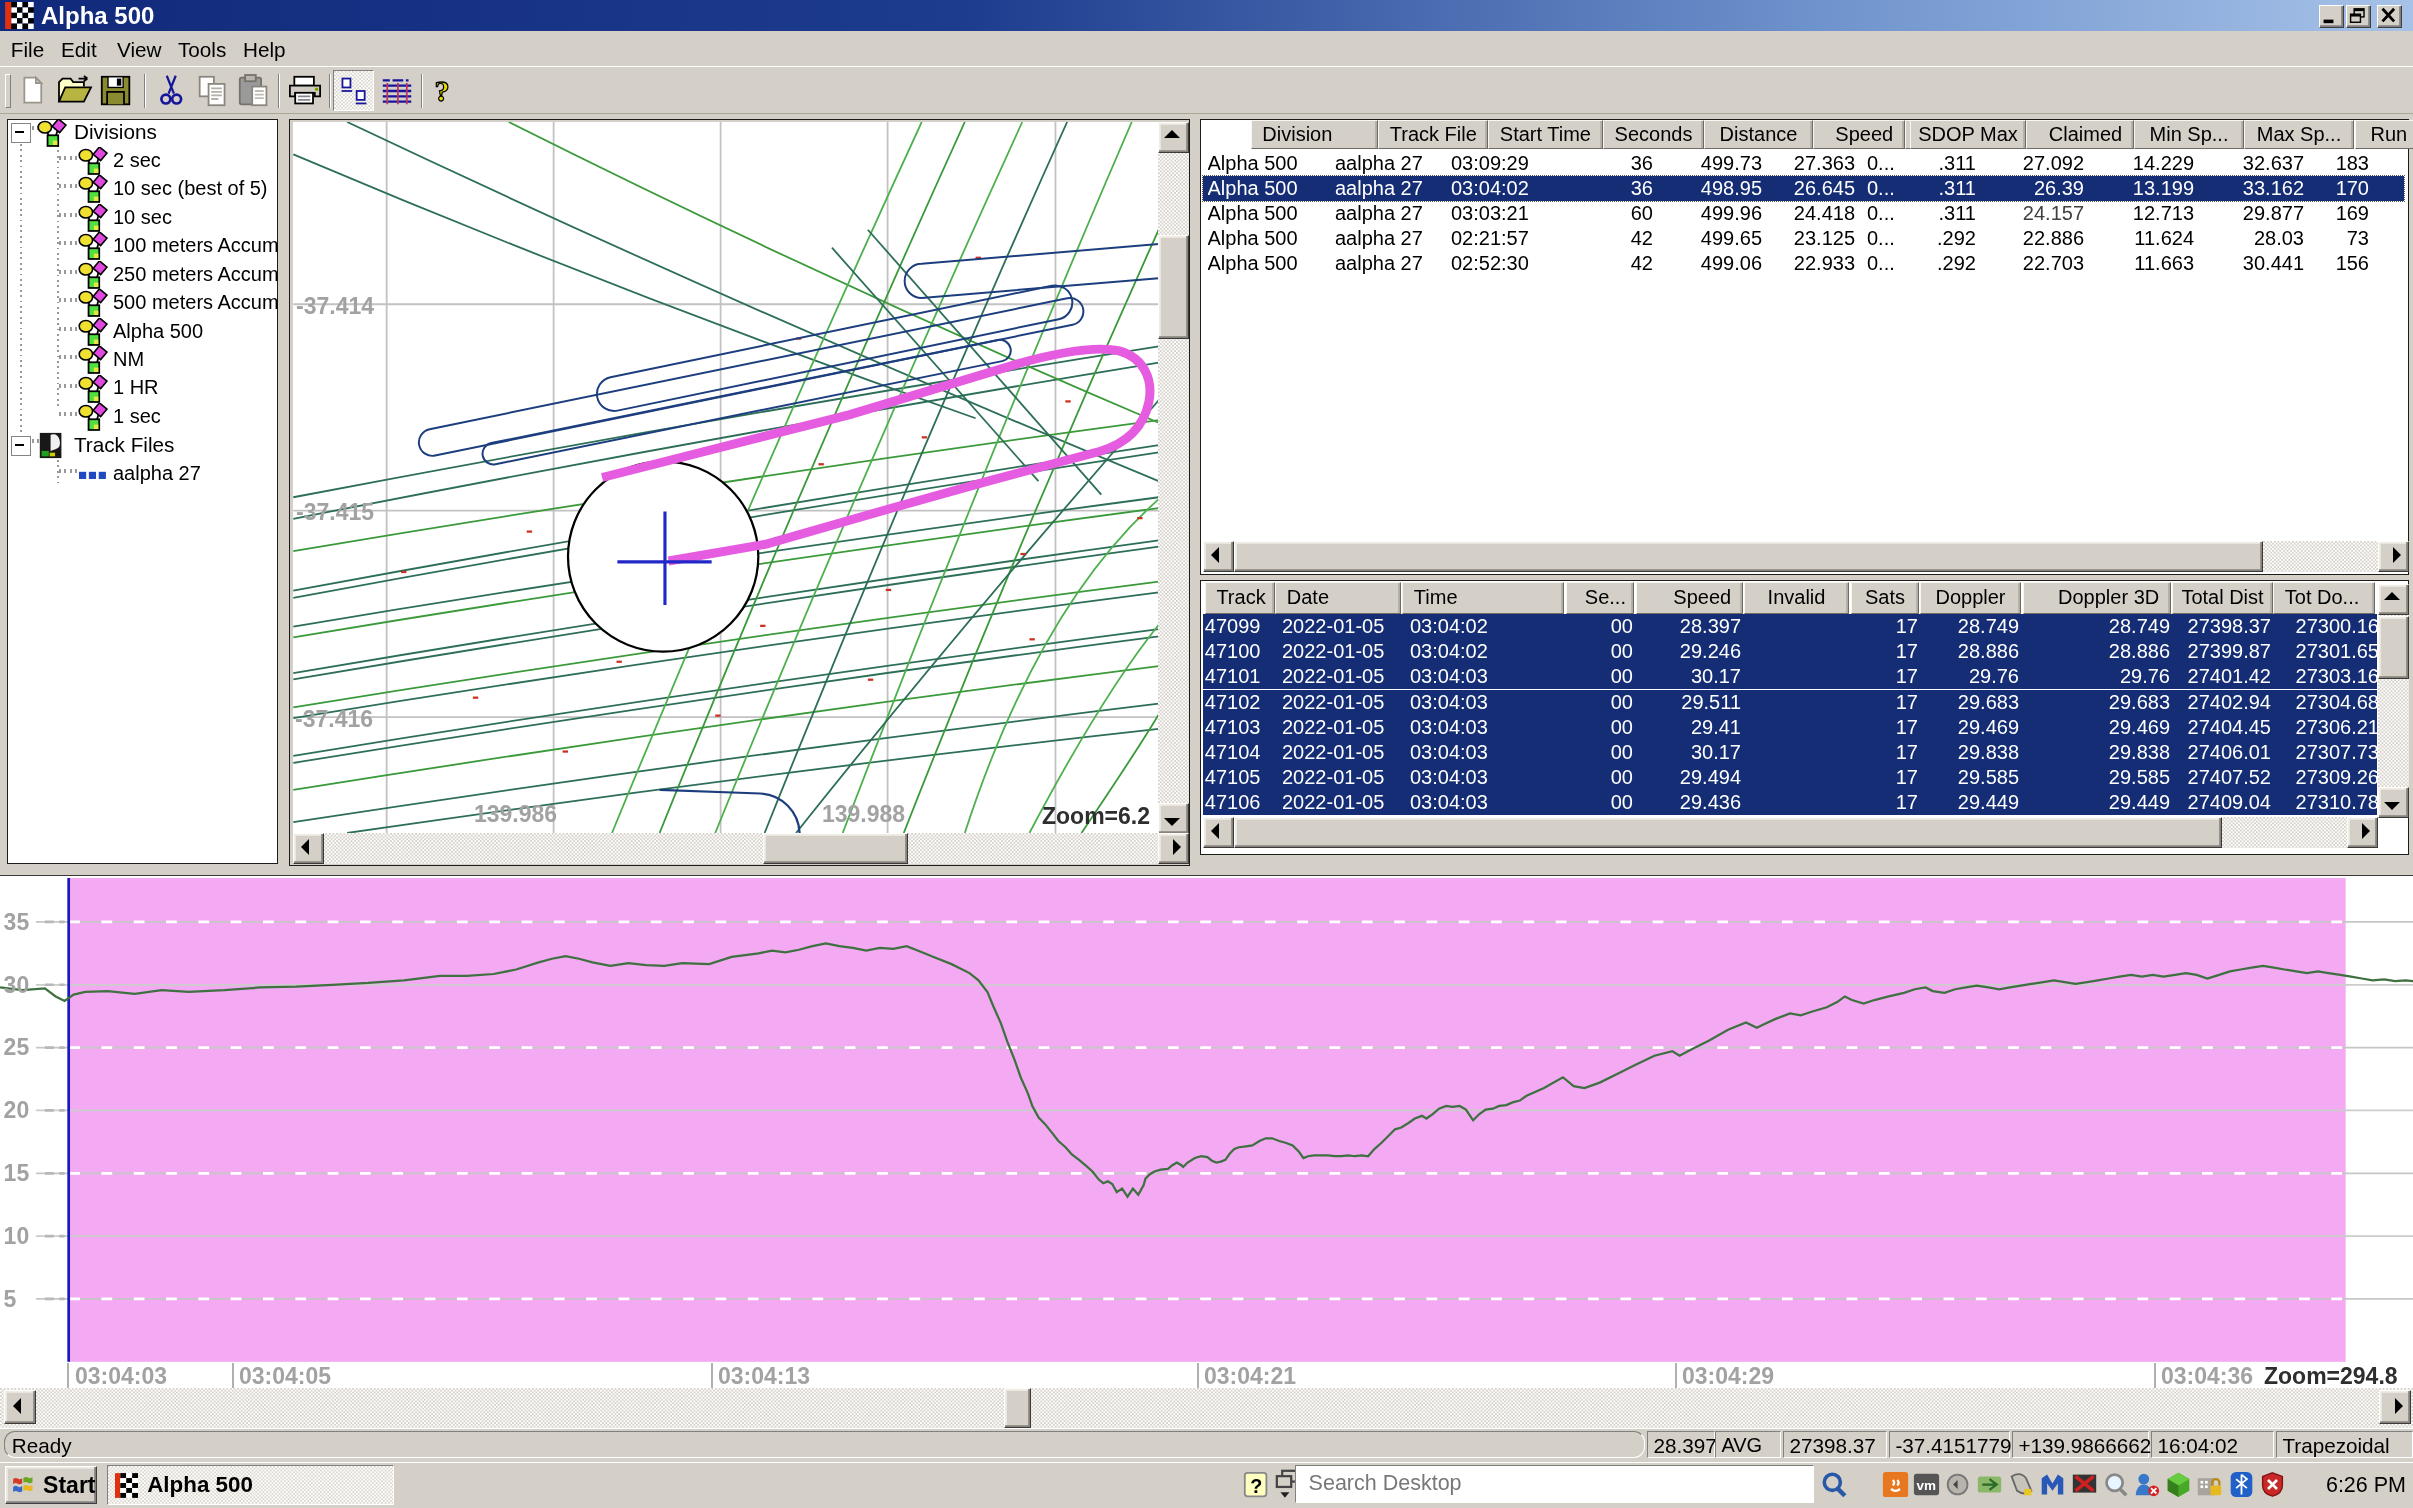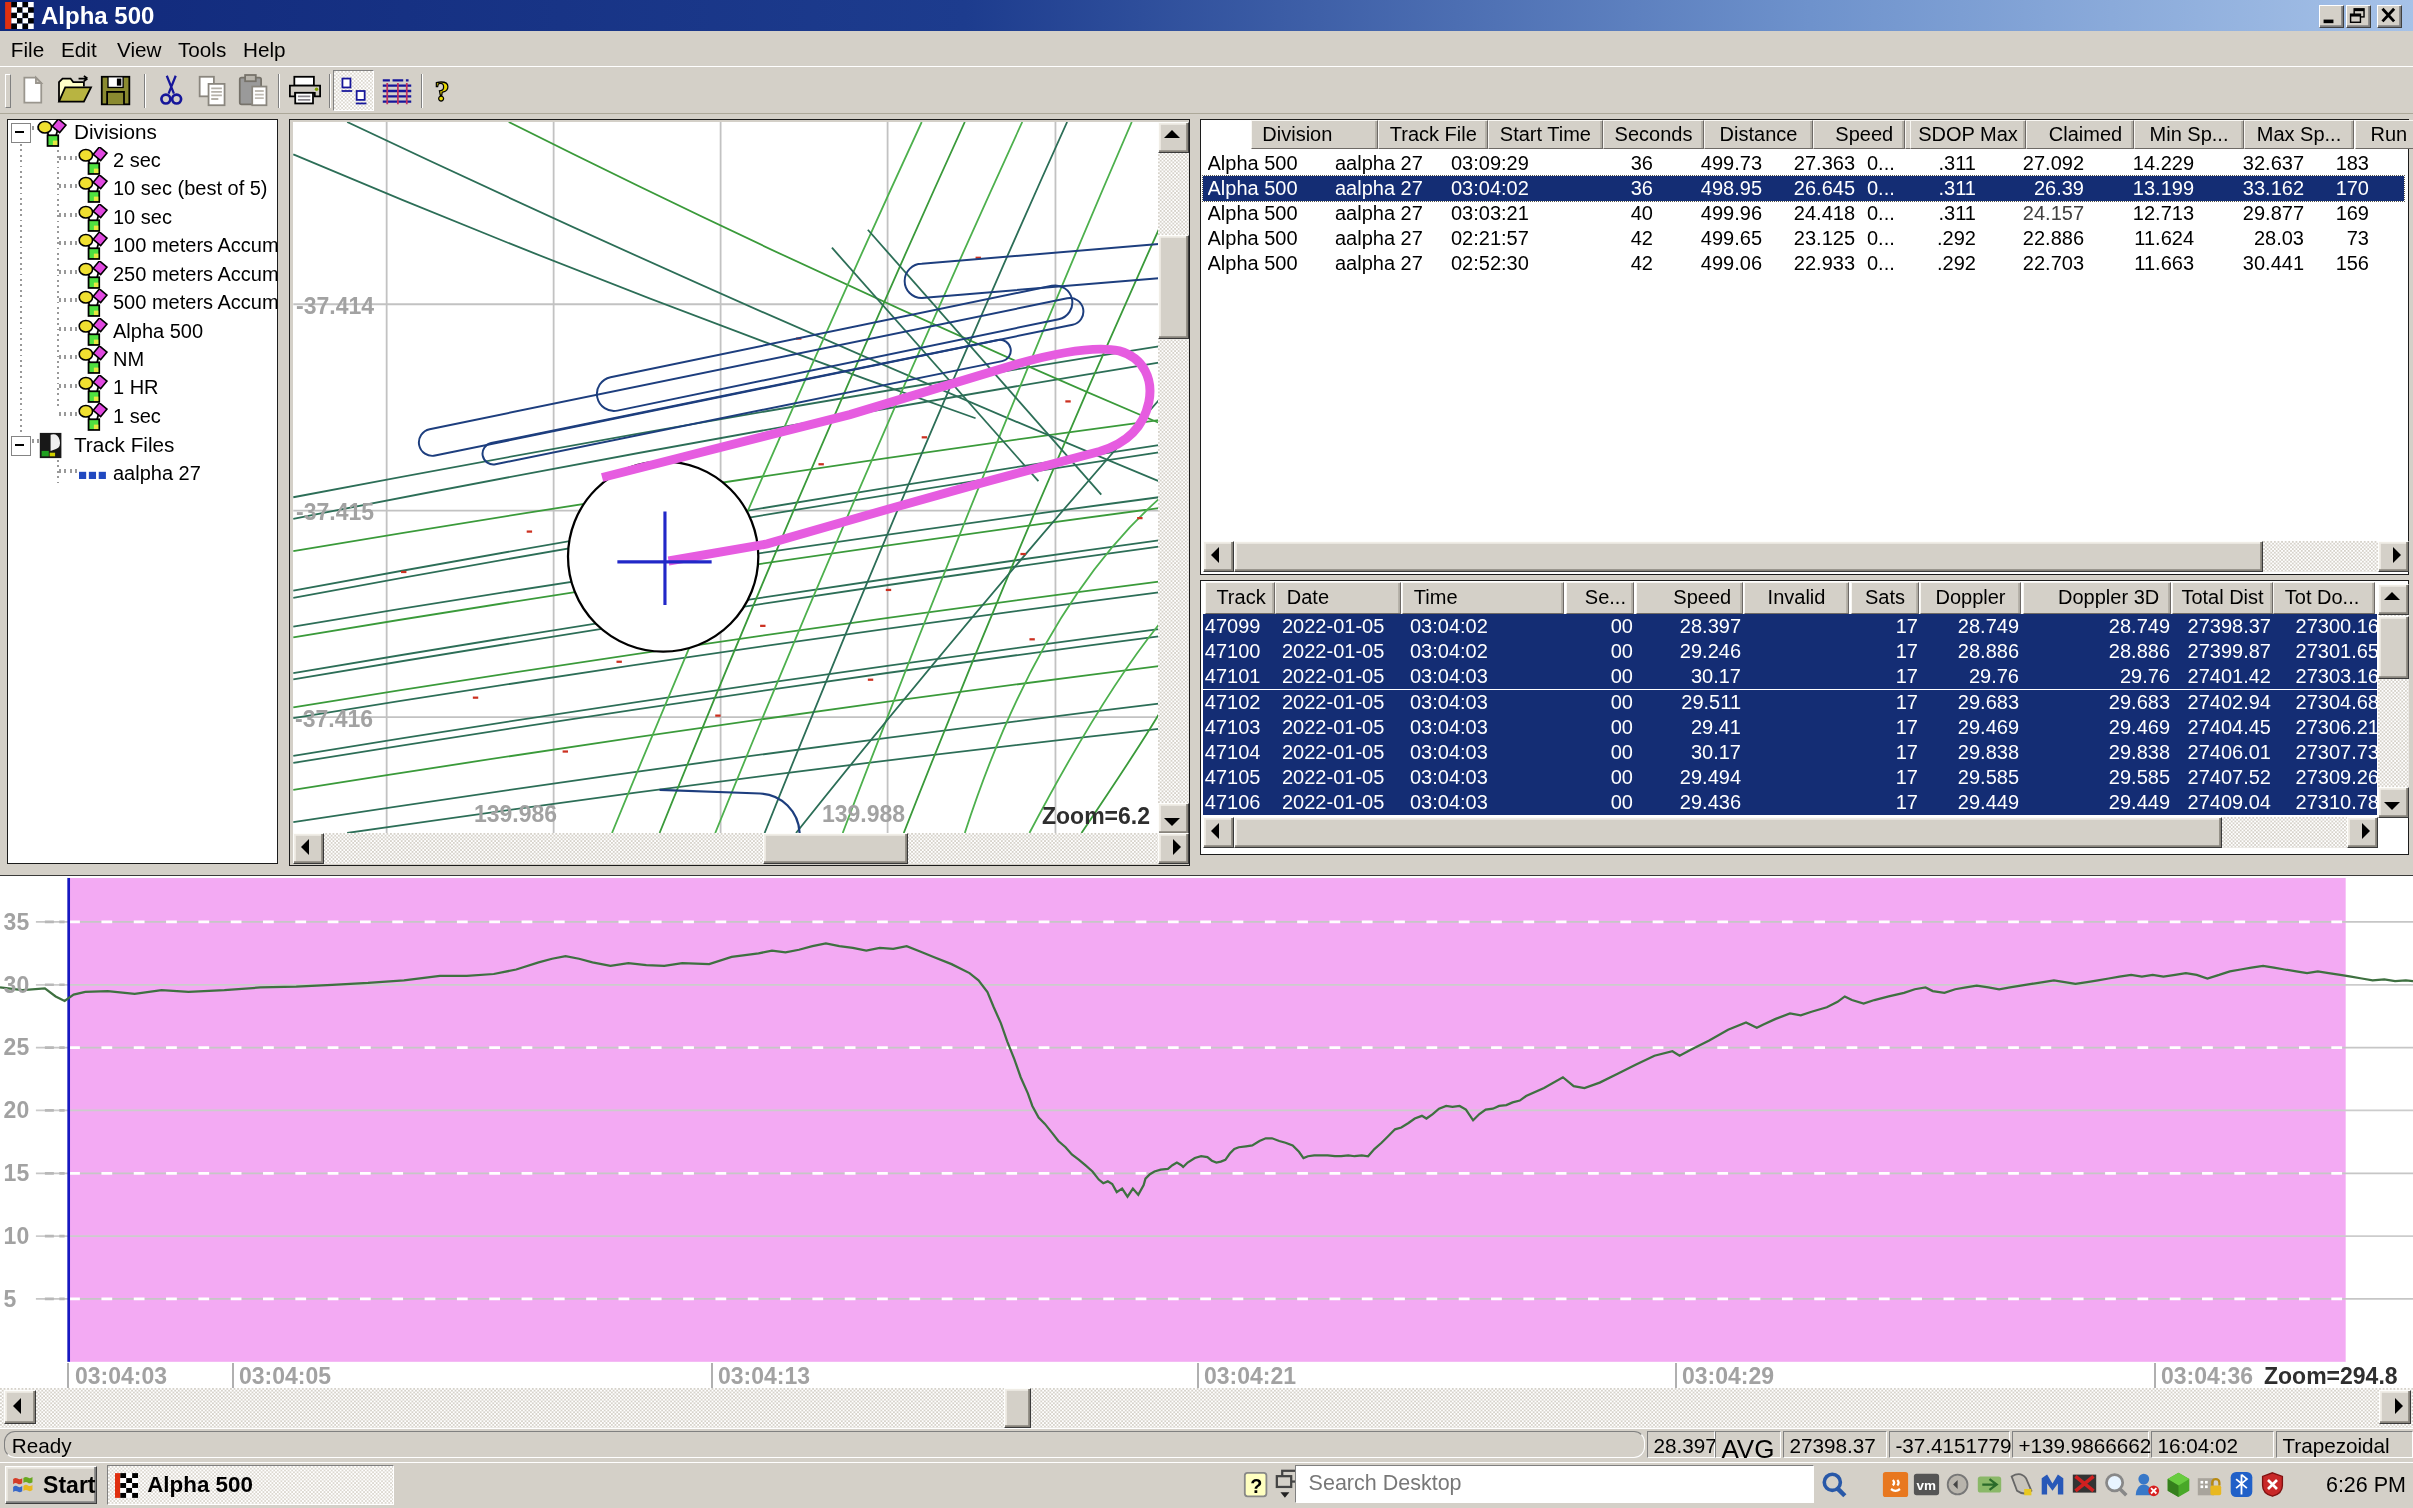--- a/index.html
+++ b/index.html
@@ -416,21 +416,21 @@
     <div class="cell" style="left:718px;width:55px;text-align:right;color:#fff;line-height:25px;">.311</div>
     <div class="cell" style="left:780px;width:101px;text-align:right;color:#fff;line-height:25px;">26.39</div>
     <div class="cell" style="left:888px;width:103px;text-align:right;color:#fff;line-height:25px;">13.199</div>
     <div class="cell" style="left:998px;width:103px;text-align:right;color:#fff;line-height:25px;">33.162</div>
     <div class="cell" style="left:1109px;width:57px;text-align:right;color:#fff;line-height:25px;">170</div>
   </div>
 <div class="a" style="left:1203px;top:201px;width:1201px;height:25px;">
     <div class="cell" style="left:4.5px;width:127px;text-align:left;color:#000;line-height:25px;">Alpha 500</div>
     <div class="cell" style="left:132px;width:110px;text-align:left;color:#000;line-height:25px;">aalpha 27</div>
     <div class="cell" style="left:248px;width:110px;text-align:left;color:#000;line-height:25px;">03:03:21</div>
-    <div class="cell" style="left:357px;width:93px;text-align:right;color:#000;line-height:25px;">40</div>
+    <div class="cell" style="left:357px;width:93px;text-align:right;color:#000;line-height:25px;">60</div>
     <div class="cell" style="left:458px;width:101px;text-align:right;color:#000;line-height:25px;">499.96</div>
     <div class="cell" style="left:567px;width:85px;text-align:right;color:#000;line-height:25px;">24.418</div>
     <div class="cell" style="left:664px;width:54px;text-align:left;color:#000;line-height:25px;">0...</div>
     <div class="cell" style="left:718px;width:55px;text-align:right;color:#000;line-height:25px;">.311</div>
     <div class="cell" style="left:780px;width:101px;text-align:right;color:#404040;line-height:25px;">24.157</div>
     <div class="cell" style="left:888px;width:103px;text-align:right;color:#000;line-height:25px;">12.713</div>
     <div class="cell" style="left:998px;width:103px;text-align:right;color:#000;line-height:25px;">29.877</div>
     <div class="cell" style="left:1109px;width:57px;text-align:right;color:#000;line-height:25px;">169</div>
   </div>
 <div class="a" style="left:1203px;top:226px;width:1201px;height:25px;">
@@ -659,21 +659,21 @@
   </div>
 <div class="a sbbtn" style="left:1004px;top:1388px;width:27px;height:40px;"></div>
 <div class="a" style="left:0px;top:1428px;width:2413px;height:34px;background:#d4d0c8;border-top:1.8px solid #fff;"></div>
 <div class="a sunk" style="left:3.6px;top:1431px;width:1641px;height:27px;border-radius:11px;">
     <div style="padding:1.8px 0 0 7.2px;font-size:20.7px;">Ready</div>
   </div>
 <div class="a sunk" style="left:1647px;top:1431px;width:68px;height:27px;">
     <div style="padding:1.8px 5.4px 0 5.4px;font-size:20.7px;text-align:right;white-space:nowrap;">28.397</div>
   </div>
 <div class="a sunk" style="left:1715px;top:1431px;width:66px;height:27px;">
-    <div style="padding:1.8px 5.4px 0 5.4px;font-size:26px;text-align:left;white-space:nowrap;">AVG</div>
+    <div style="padding:1.8px 5.4px 0 5.4px;font-size:20px;text-align:left;white-space:nowrap;">AVG</div>
   </div>
 <div class="a sunk" style="left:1783px;top:1431px;width:104px;height:27px;">
     <div style="padding:1.8px 5.4px 0 5.4px;font-size:20.7px;text-align:left;white-space:nowrap;">27398.37</div>
   </div>
 <div class="a sunk" style="left:1889px;top:1431px;width:121px;height:27px;">
     <div style="padding:1.8px 5.4px 0 5.4px;font-size:20.7px;text-align:left;white-space:nowrap;">-37.4151779</div>
   </div>
 <div class="a sunk" style="left:2012px;top:1431px;width:137px;height:27px;">
     <div style="padding:1.8px 5.4px 0 5.4px;font-size:20.7px;text-align:left;white-space:nowrap;">+139.9866662</div>
   </div>

